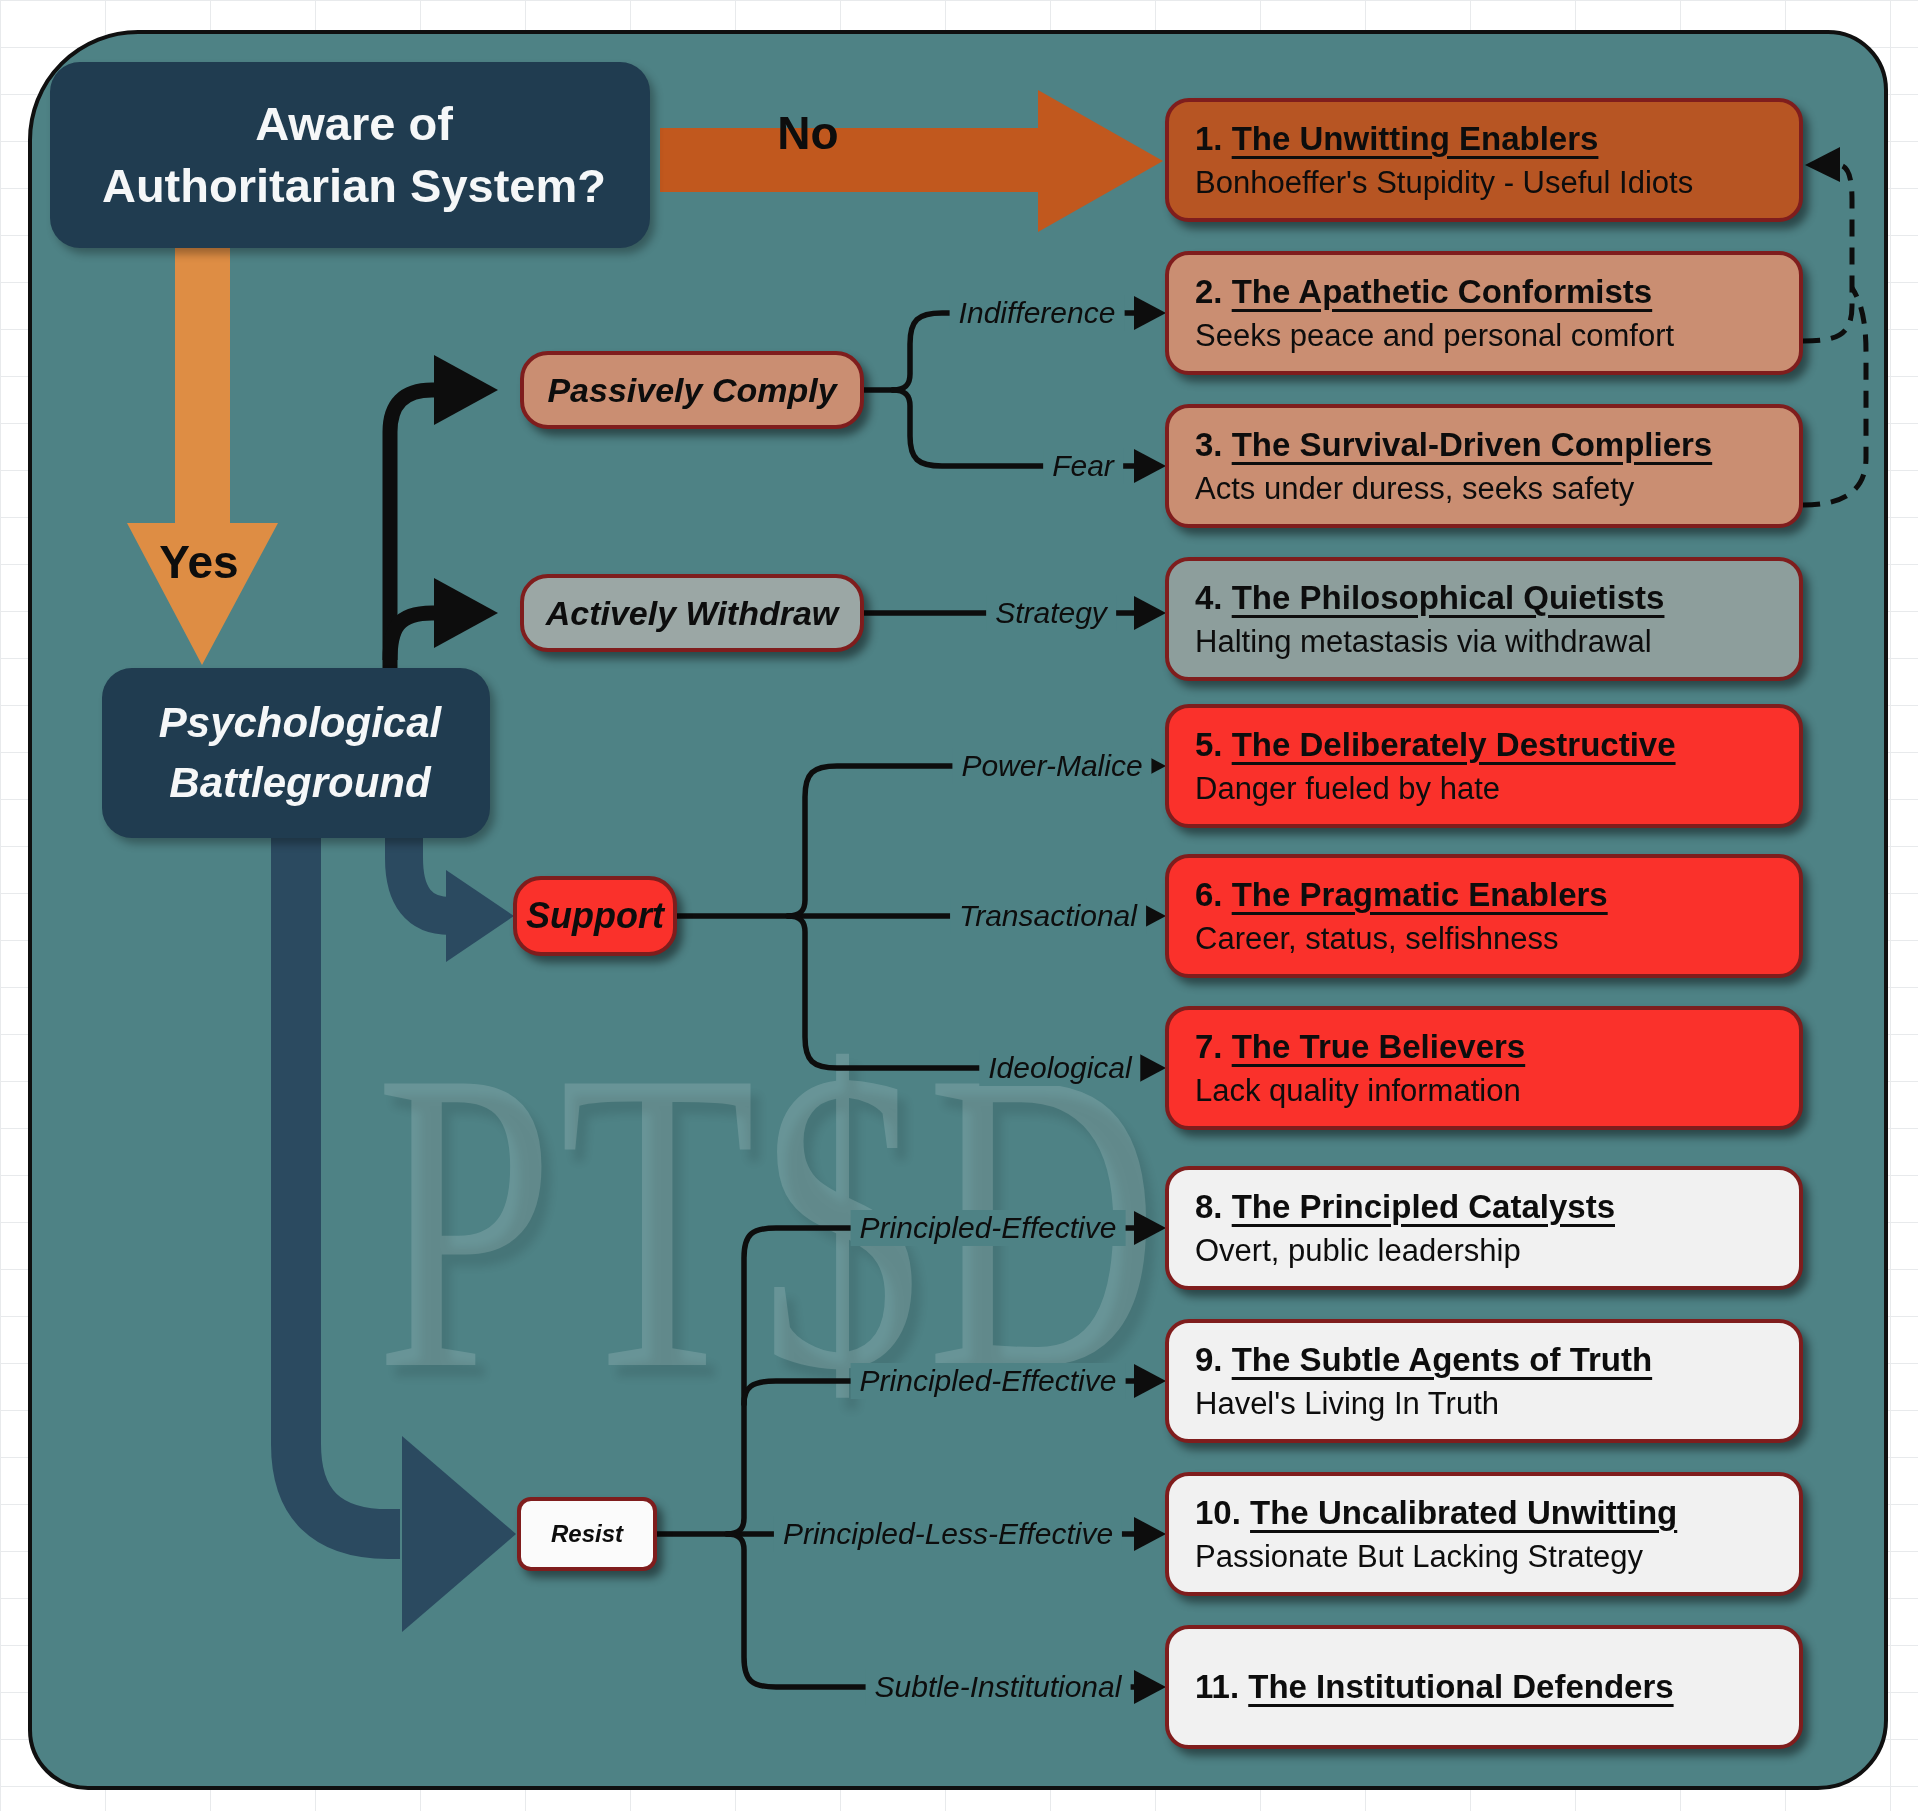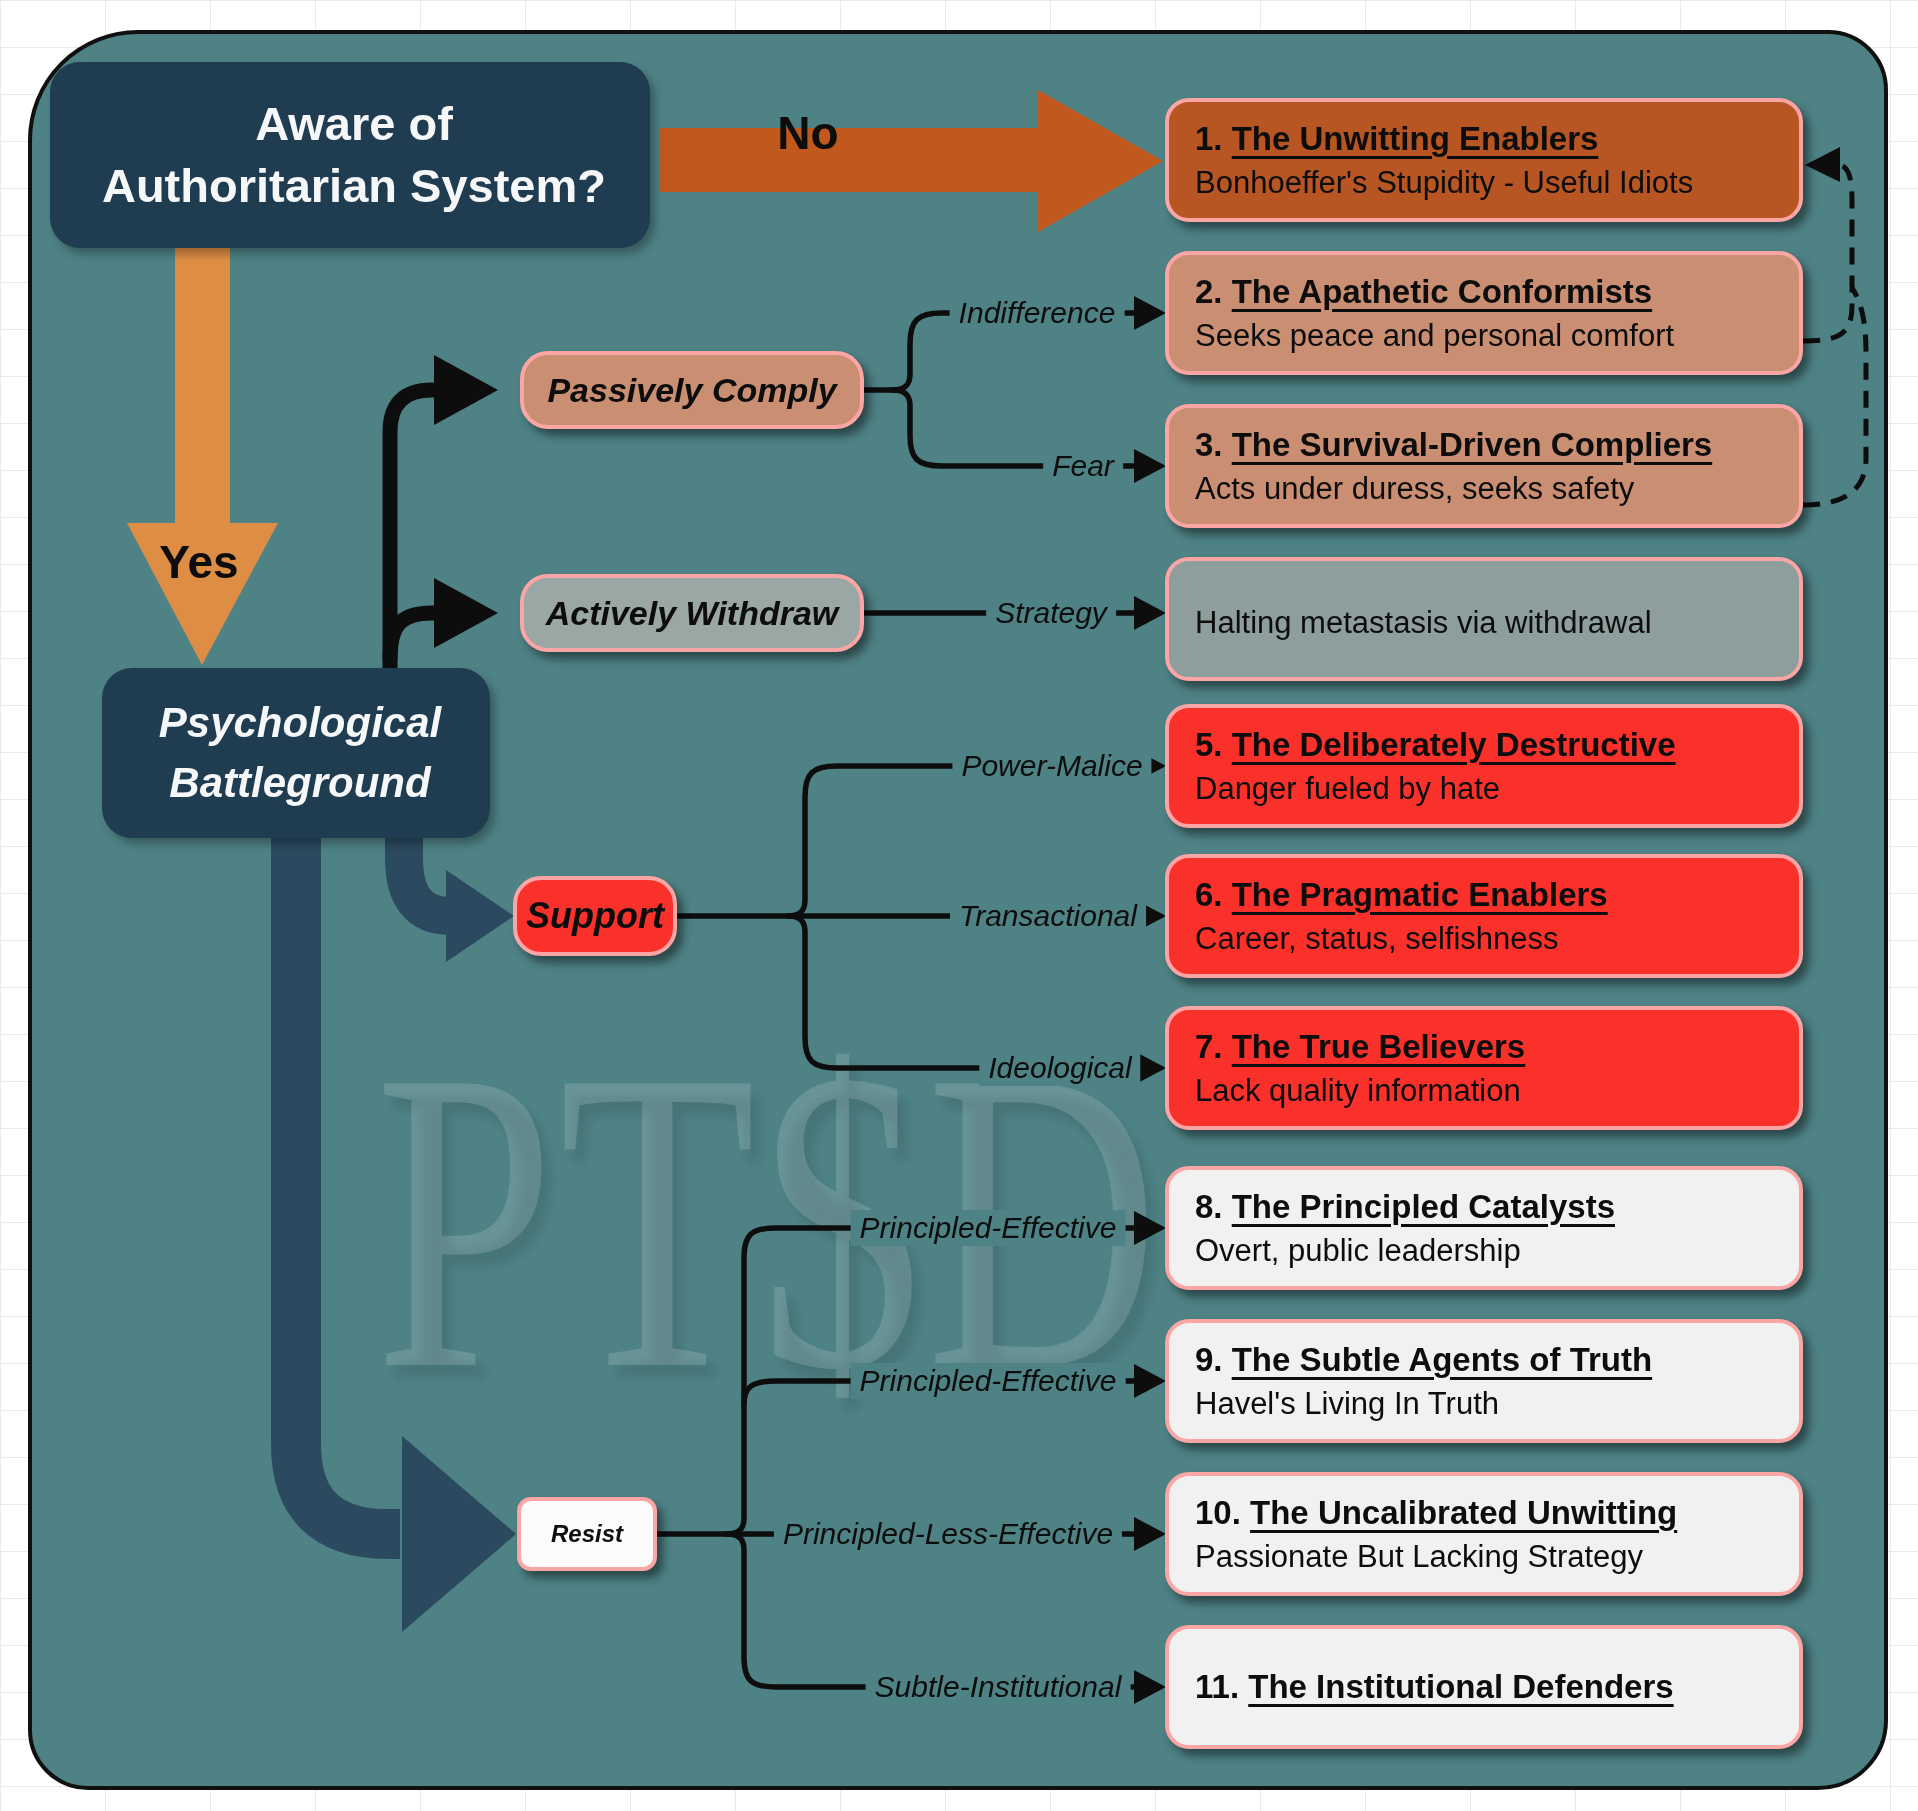--- a/index.html
+++ b/index.html
@@ -19,21 +19,21 @@
   }
   .watermark{
     position:absolute;left:375px;top:1005px;z-index:1;
     font-family:"Liberation Serif",serif;font-size:430px;line-height:1;
     color:rgba(255,255,255,0.15);letter-spacing:6px;
     transform:scale(0.75,1);transform-origin:left top;
     text-shadow:12px 12px 10px rgba(0,0,0,0.10);
     pointer-events:none;
   }
   svg.wires{position:absolute;left:0;top:0;z-index:2;}
-  .node{position:absolute;z-index:3;box-sizing:border-box;border:4px solid #fca5a5;
+  .node{position:absolute;z-index:3;box-sizing:border-box;border:4px solid #7f1d1d;
         box-shadow:6px 7px 8px rgba(0,0,0,0.45);}
   .navybox{
     position:absolute;z-index:3;box-sizing:border-box;background:#203C50;
     border-radius:30px;color:#f5f7f8;display:flex;flex-direction:column;
     align-items:center;justify-content:center;text-align:center;
     box-shadow:5px 6px 9px rgba(0,0,0,0.30);
     padding-left:8px;
   }
   .navybox .l1,.navybox .l2{white-space:nowrap;}
   .decision{left:50px;top:62px;width:600px;height:186px;font-weight:700;font-size:47px;line-height:1.32;}
@@ -161,20 +161,21 @@
 </div>
 <div class="node outcome o-tan" style="top:251px;">
   <span class="t"><span>2.</span> <span class="u">The Apathetic Conformists</span></span>
   <span class="d">Seeks peace and personal comfort</span>
 </div>
 <div class="node outcome o-tan" style="top:404px;">
   <span class="t"><span>3.</span> <span class="u">The Survival-Driven Compliers</span></span>
   <span class="d">Acts under duress, seeks safety</span>
 </div>
 <div class="node outcome o-gray" style="top:557px;">
+  <span class="t"><span>4.</span> <span class="u">The Philosophical Quietists</span></span>
   <span class="d">Halting metastasis via withdrawal</span>
 </div>
 <div class="node outcome o-red" style="top:704px;">
   <span class="t"><span>5.</span> <span class="u">The Deliberately Destructive</span></span>
   <span class="d">Danger fueled by hate</span>
 </div>
 <div class="node outcome o-red" style="top:854px;">
   <span class="t"><span>6.</span> <span class="u">The Pragmatic Enablers</span></span>
   <span class="d">Career, status, selfishness</span>
 </div>

